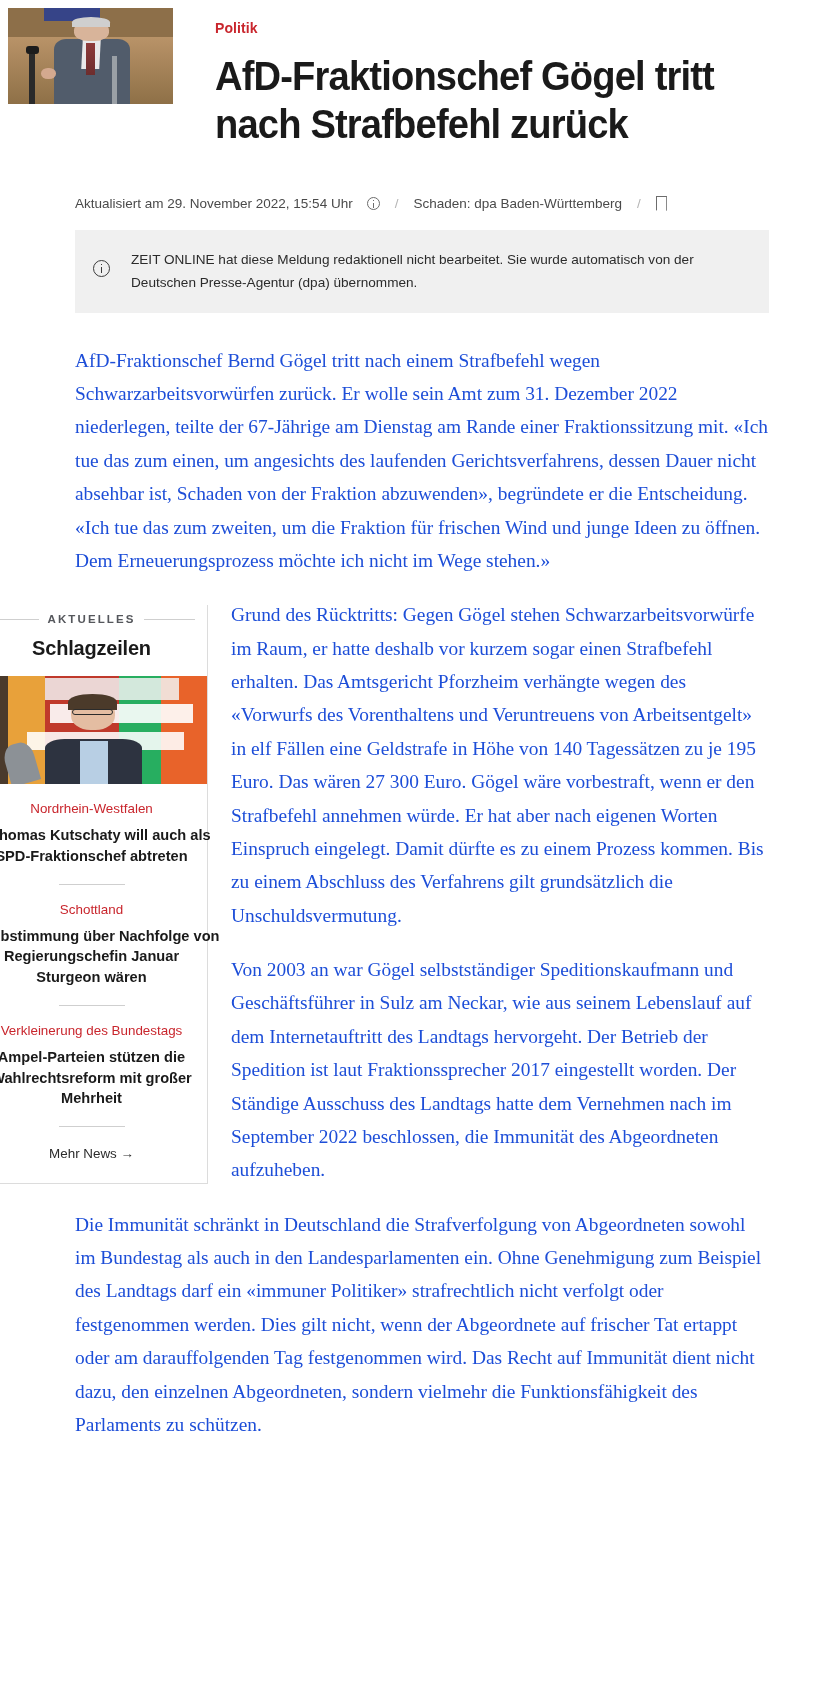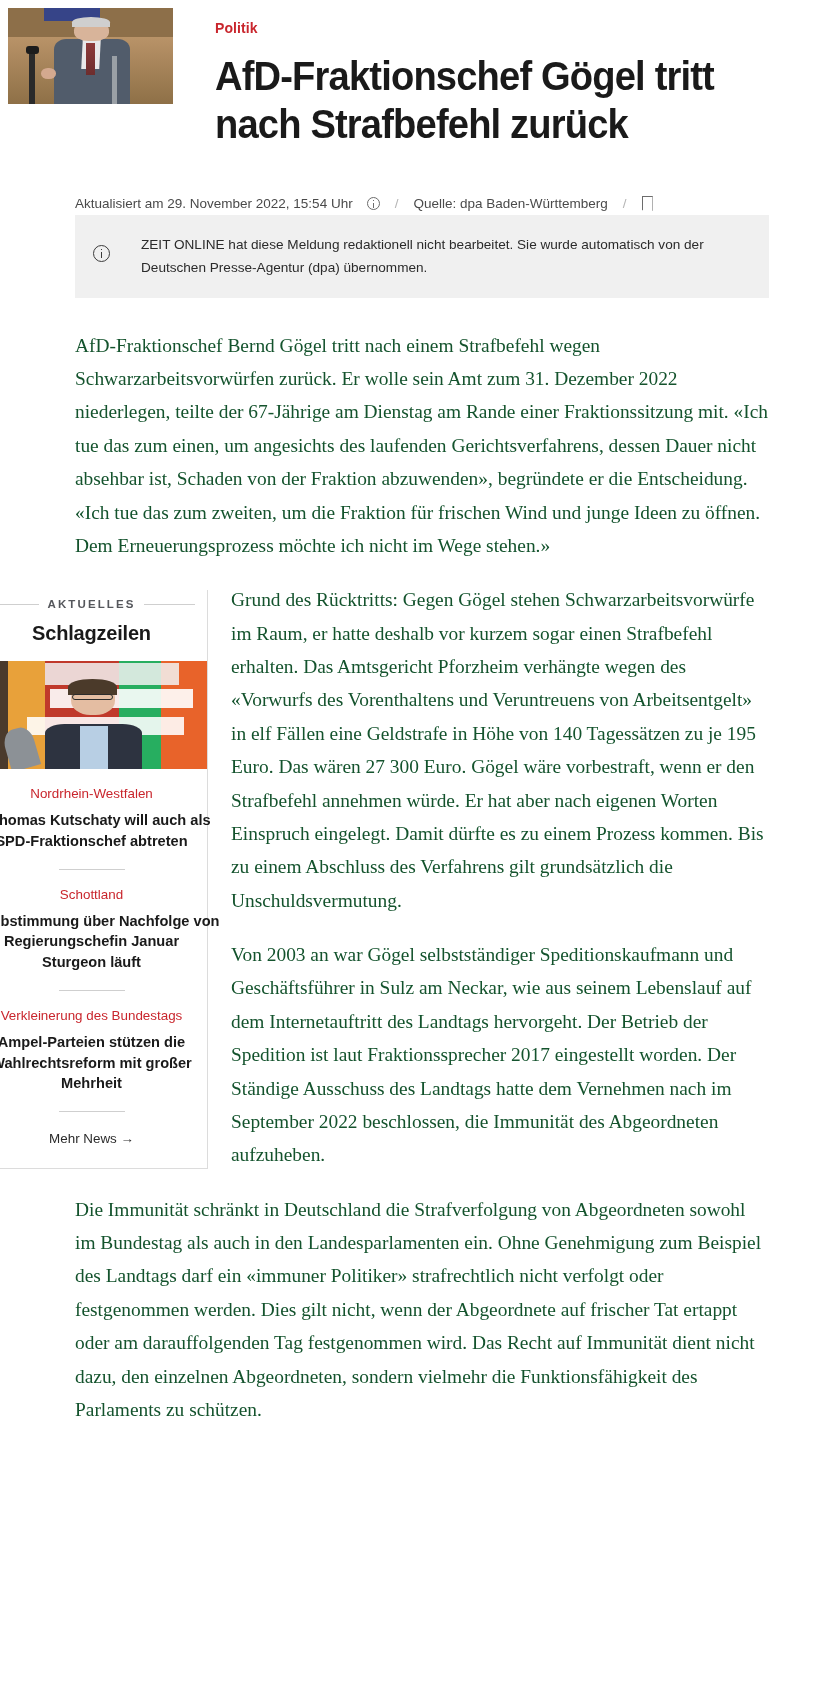--- a/index.html
+++ b/index.html
@@ -77,40 +77,40 @@
     vertical-align:-3px;
   }
   .icon-bookmark::before {
     content:""; position:absolute; inset:0;
     border:1.2px solid #6c6c6c; border-bottom:none;
     clip-path:polygon(0 0,100% 0,100% 100%,50% 68%,0 100%);
   }
 
   
   .notice {
-    margin:4px 60px 0 75px; background:#f0f0f0; padding:18px 22px 18px 18px;
-    display:flex; gap:31px; align-items:flex-start;
+    margin:19px 60px 0 75px; background:#f0f0f0; padding:18px 22px 18px 18px;
+    display:flex; gap:21px; align-items:flex-start;
   }
   .notice .ic {
     flex:0 0 auto; width:17px; height:17px; border:1.3px solid #3b3b3b;
     border-radius:50%; position:relative; margin-top:12px;
   }
   .notice .ic::before { content:""; position:absolute; left:6.8px; top:3px;
     width:1.5px; height:1.5px; background:#3b3b3b; }
   .notice .ic::after { content:""; position:absolute; left:6.8px; top:6.2px;
     width:1.5px; height:6px; background:#3b3b3b; }
   .notice p {
     font-family:"Liberation Sans","DejaVu Sans",sans-serif;
     font-size:13.6px; line-height:1.72; color:#2b2b2b;
   }
 
   
   .body-wrap { margin:0 60px 0 75px; padding-top:31px; position:relative; }
   .body-wrap p.para {
-    font-size:19.4px; line-height:1.72; color:#14532d;
+    font-size:19.4px; line-height:1.72; color:#1d4ed8;
     margin-bottom:21px; text-align:left;
   }
 
   
   .side-widget {
     float:left;
     width:233px;
     margin-left:-100px;
     margin-right:23px;
     margin-top:7px; margin-bottom:12px;
@@ -192,21 +192,21 @@
     <div class="head-col">
       <div class="kicker">Politik</div>
       <h1 class="title">AfD-Fraktionschef Gögel tritt nach Strafbefehl zurück</h1>
     </div>
   </div>
 
   <div class="meta">
     <span>Aktualisiert am 29. November 2022, 15:54 Uhr</span>
     <span class="icon-i"></span>
     <span class="sep">/</span>
-    <span>Quelle: dpa Baden-Württemberg</span>
+    <span>Schaden: dpa Baden-Württemberg</span>
     <span class="sep">/</span>
     <span class="icon-bookmark"></span>
   </div>
 
   <div class="notice">
     <span class="ic"></span>
     <p>ZEIT ONLINE hat diese Meldung redaktionell nicht bearbeitet. Sie wurde automatisch von der Deutschen Presse-Agentur (dpa) übernommen.</p>
   </div>
 
   <div class="body-wrap clearfix">
@@ -241,21 +241,21 @@
           <span>SPD-Fraktionschef abtreten</span>
         </div>
         <div class="side-divider"></div>
       </div>
 
       <div class="side-item">
         <div class="cat">Schottland</div>
         <div class="ttl">
           <span>Abstimmung über Nachfolge von</span><br>
           <span>Regierungschefin Januar</span><br>
-          <span>Sturgeon läuft</span>
+          <span>Sturgeon wären</span>
         </div>
         <div class="side-divider"></div>
       </div>
 
       <div class="side-item">
         <div class="cat">Verkleinerung des Bundestags</div>
         <div class="ttl">
           <span>Ampel-Parteien stützen die</span><br>
           <span>Wahlrechtsreform mit großer</span><br>
           <span>Mehrheit</span>

